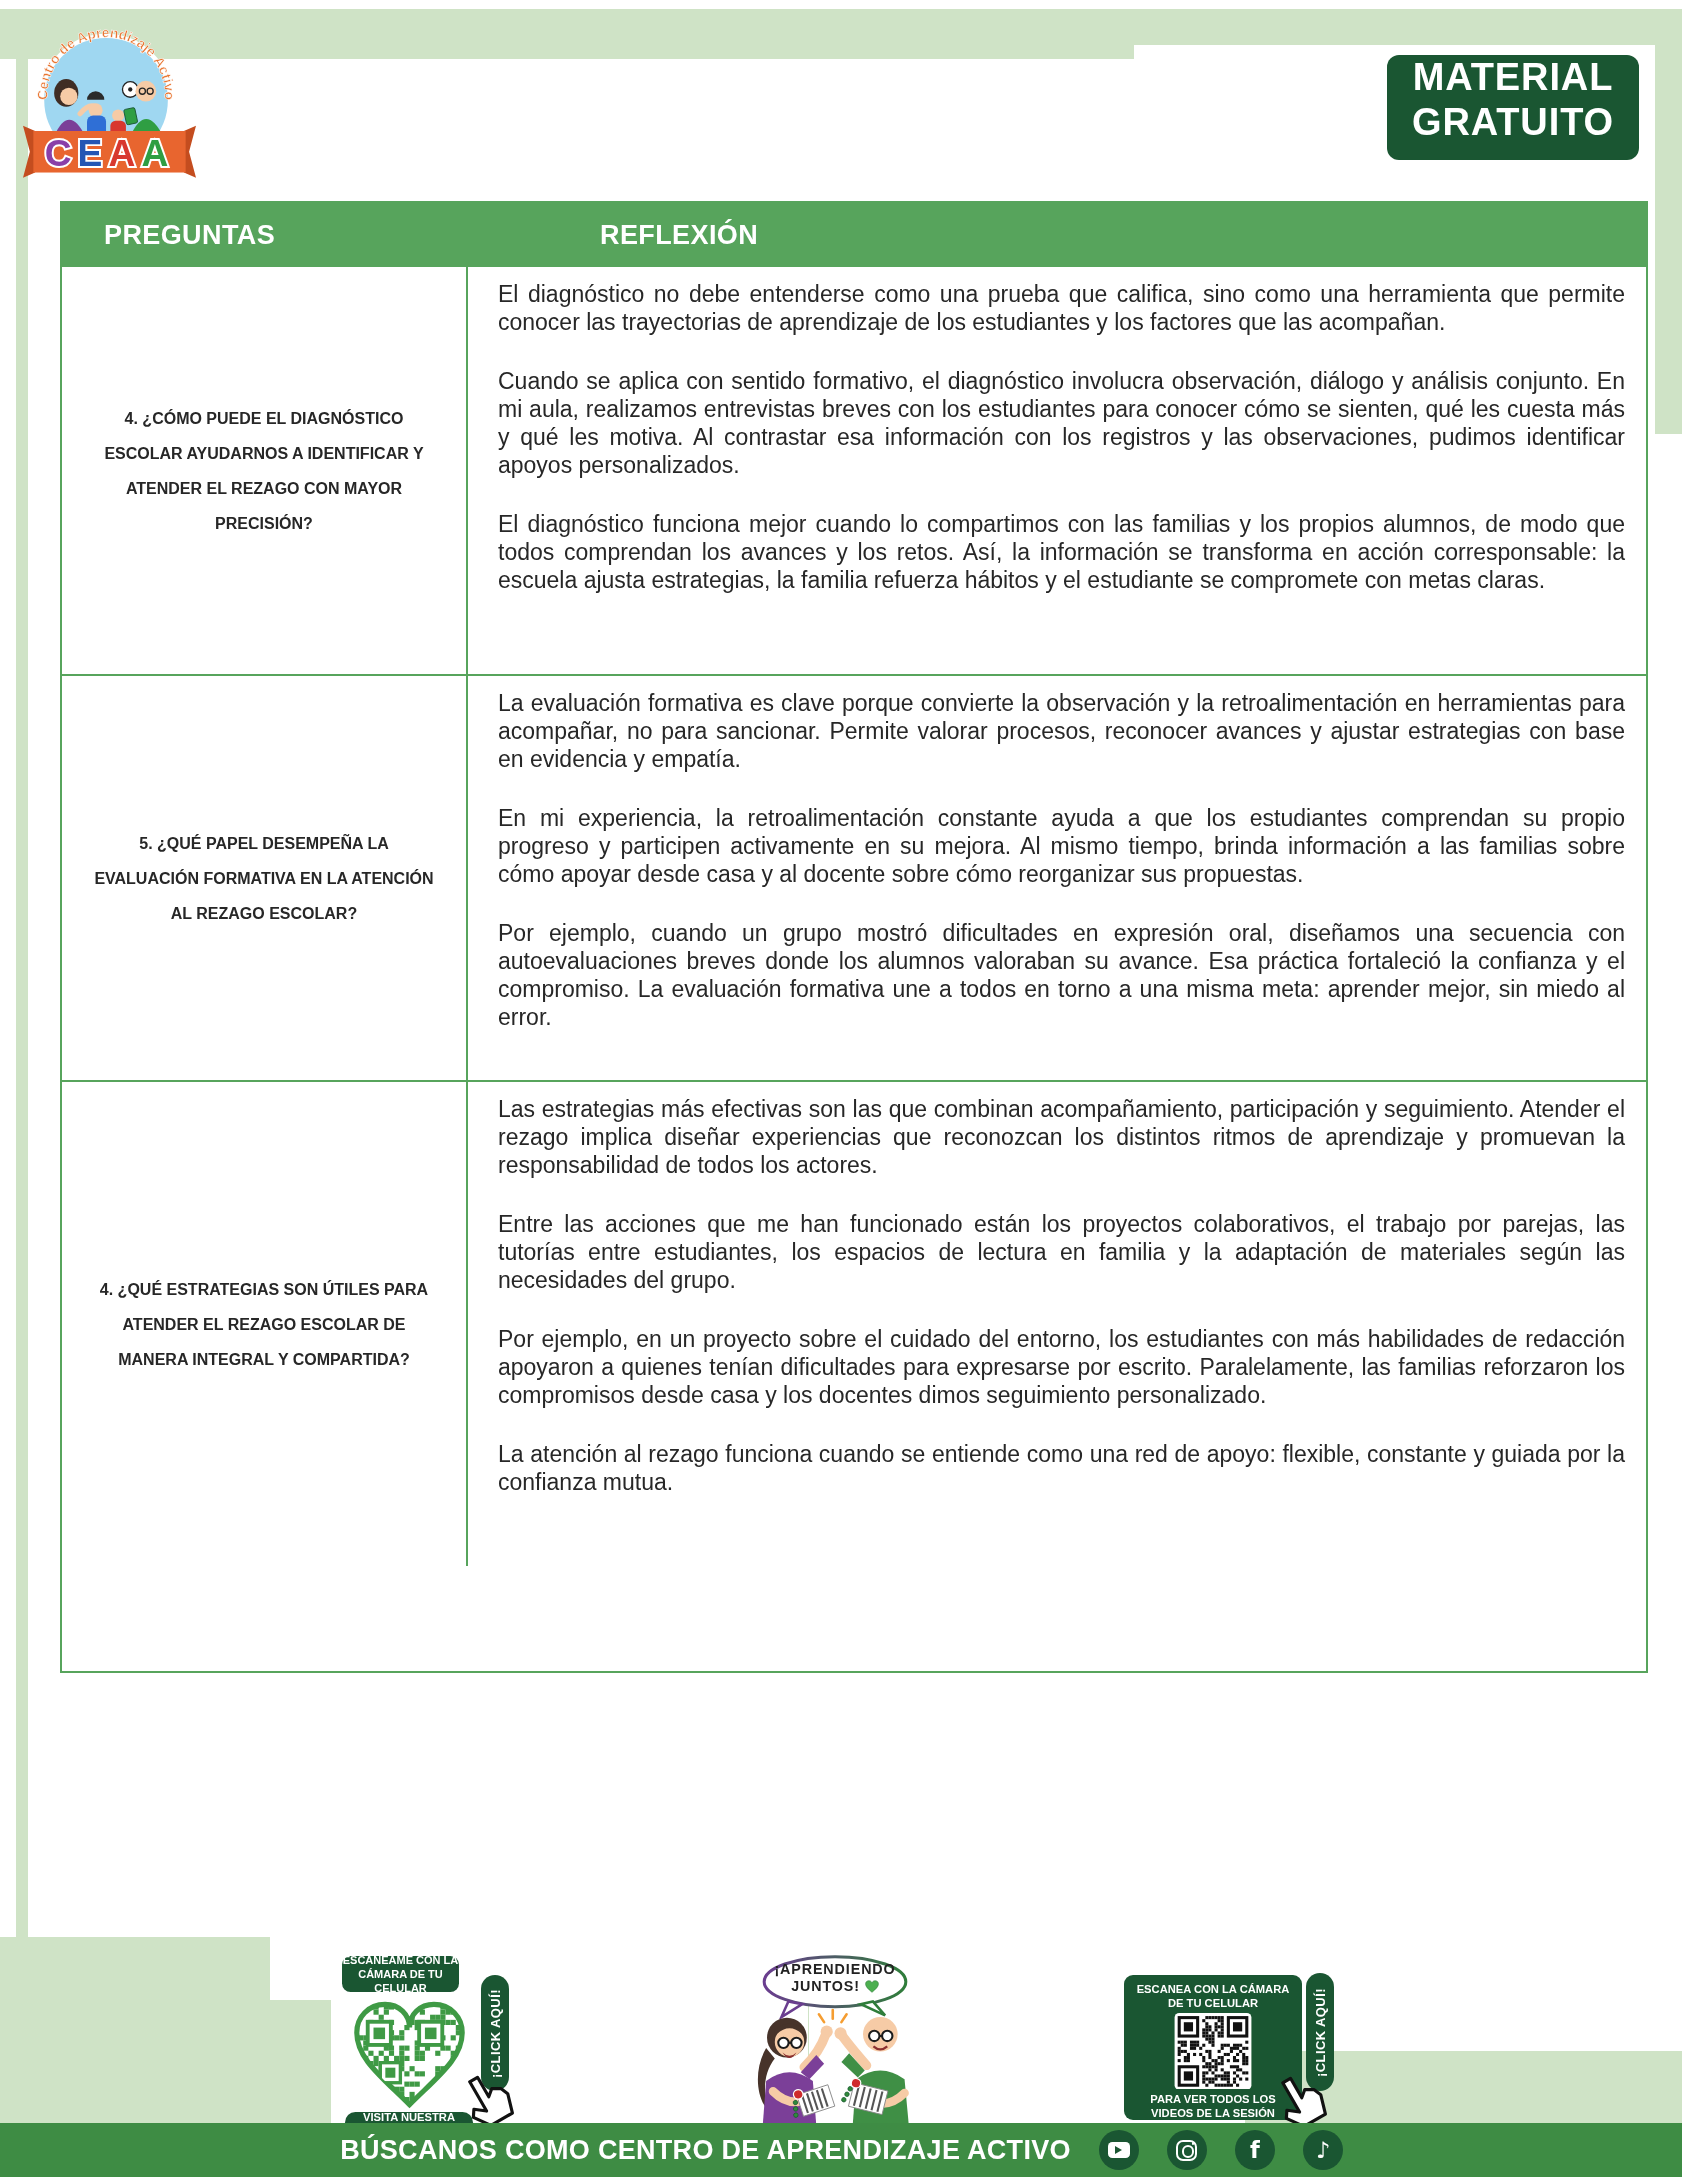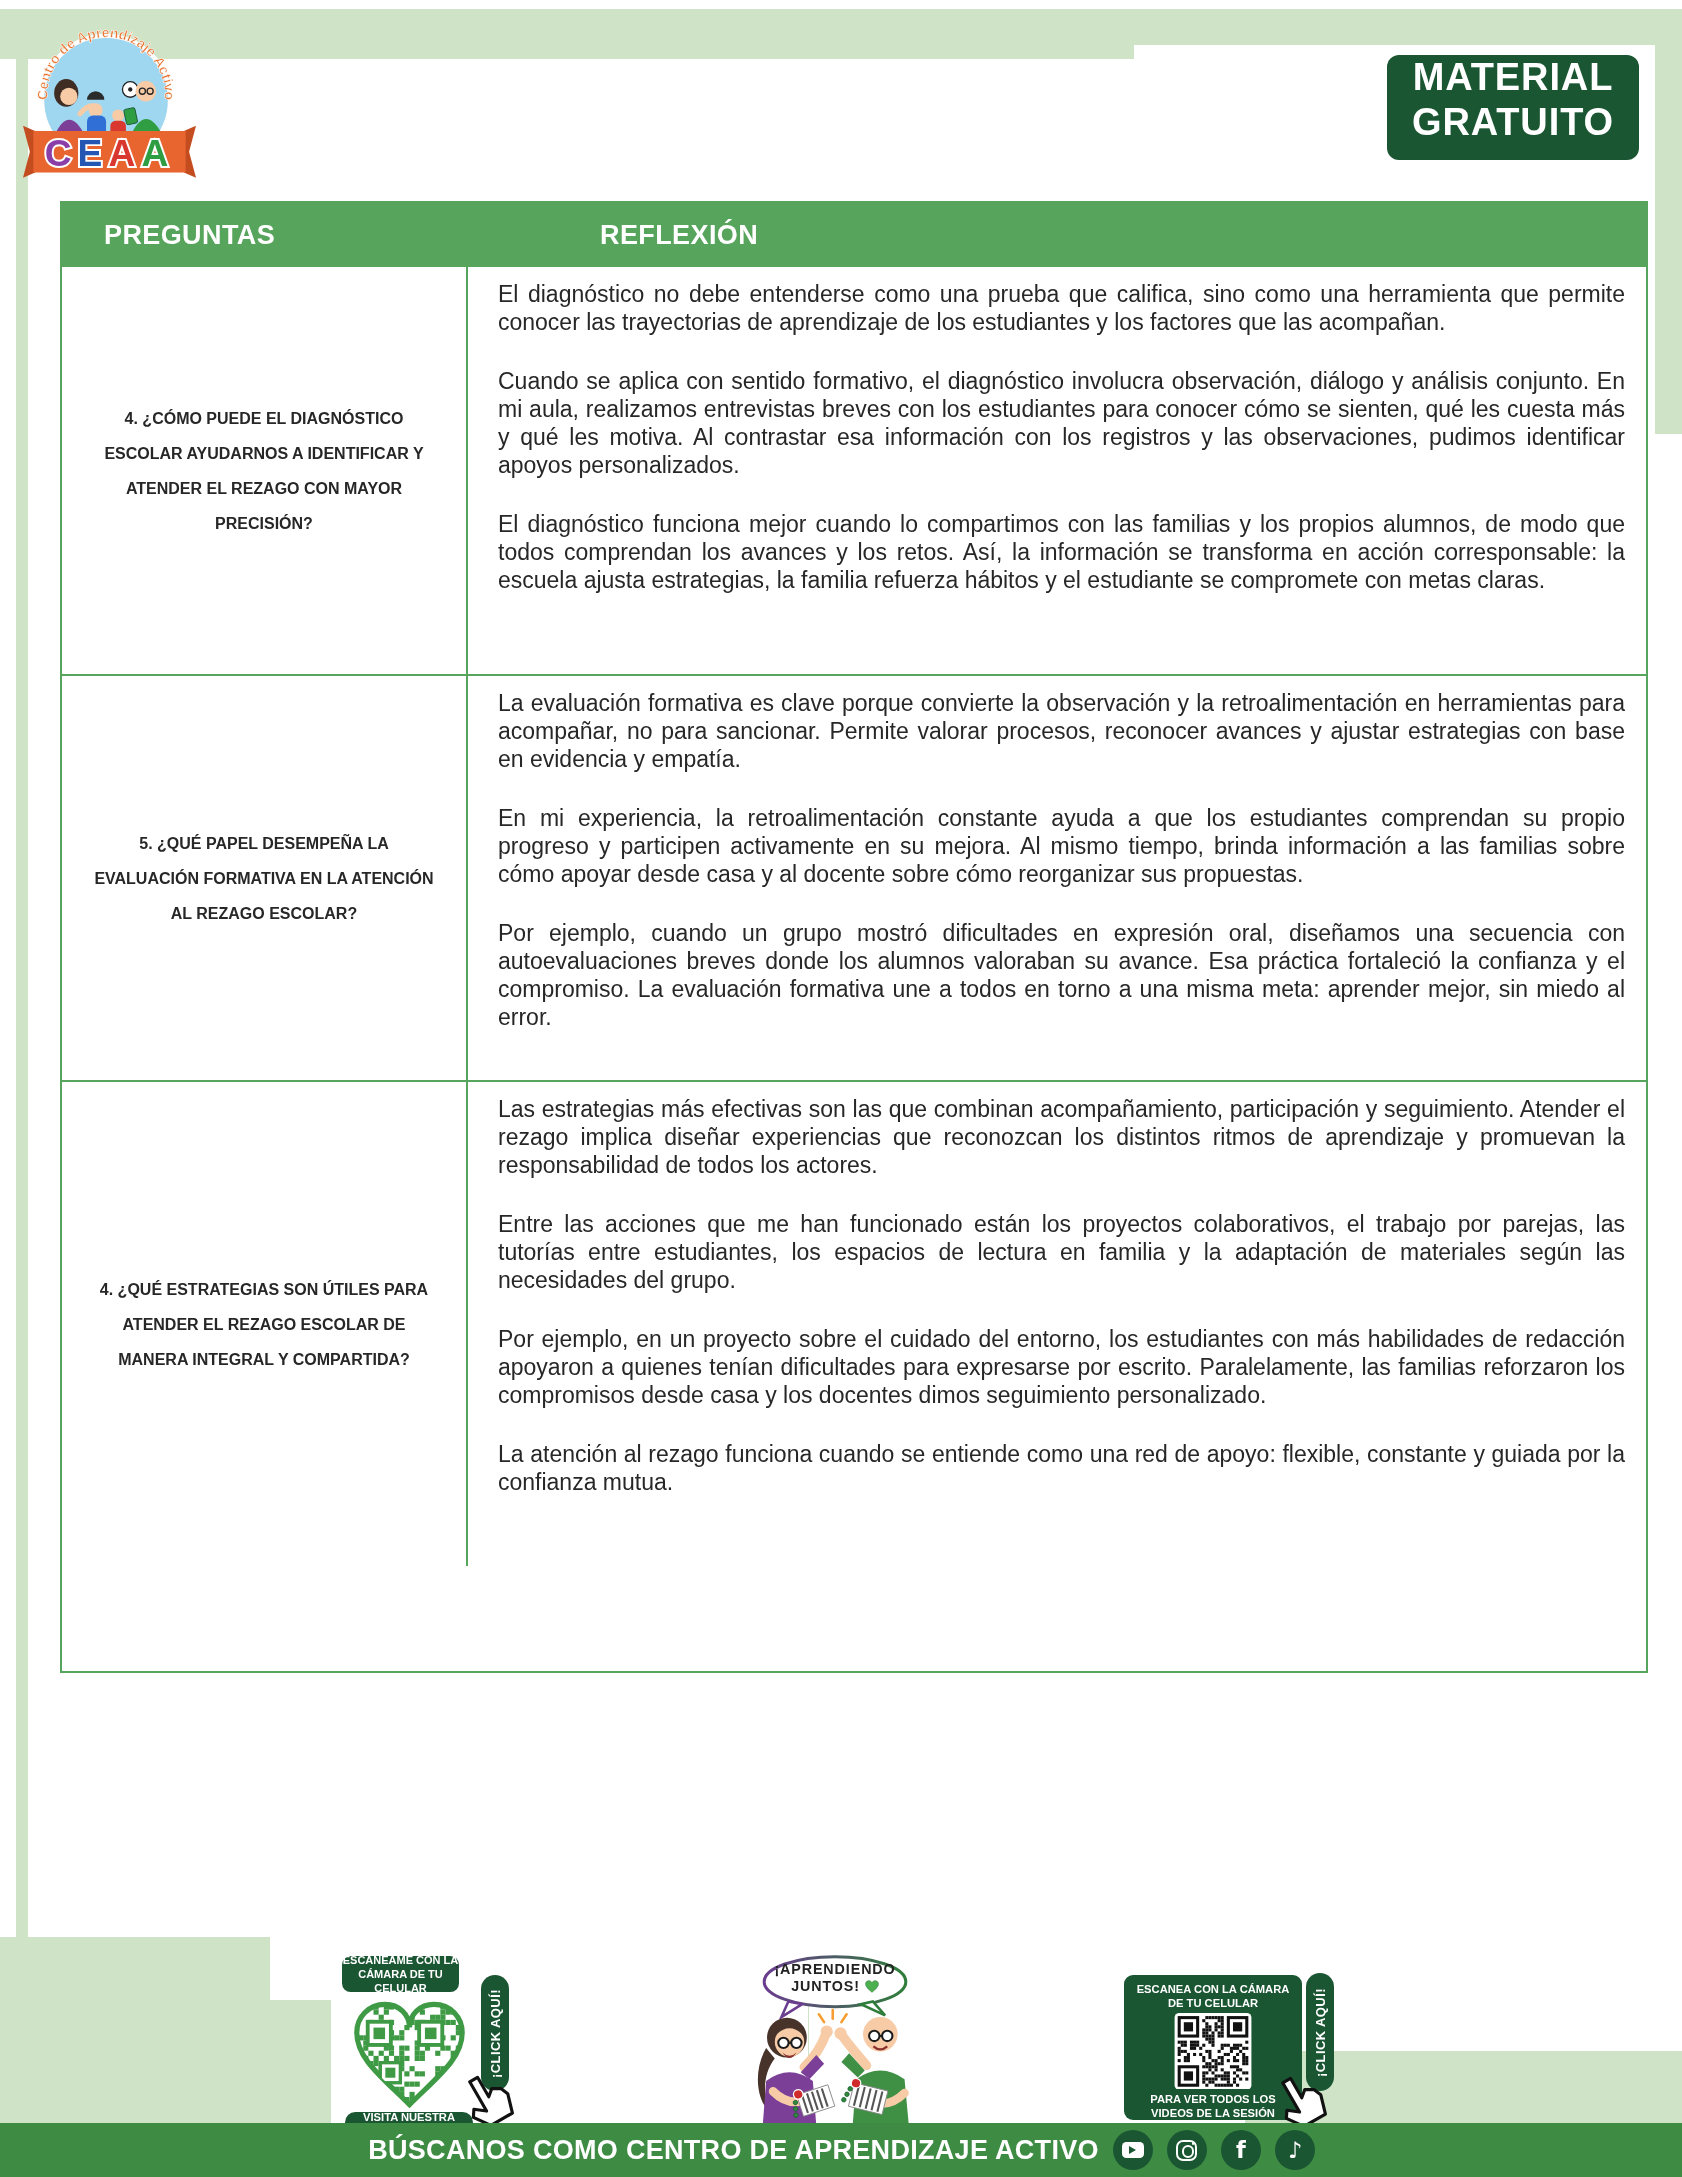--- a/index.html
+++ b/index.html
@@ -72,21 +72,21 @@
   .bubble-text .heart-ico{display:inline-block;vertical-align:-1.7px}
   .characters{position:absolute;left:735px;top:2003px;width:218px;height:123px}
 
   .qr-panel{position:absolute;left:1124px;top:1975px;width:178px;height:145px;background:var(--dark);
     border-radius:9px;color:#fff;text-align:center;font-weight:800;font-size:11.2px;line-height:14px;
     display:flex;flex-direction:column;align-items:center;padding-top:7px}
   .qr-panel .sq-qr{width:86px;height:86px;margin:2.6px 0}
 
   
   .footer{position:absolute;left:0;top:2123px;width:1683px;height:54px;background:var(--footer);
-    display:flex;align-items:center;justify-content:center;gap:14px}
+    display:flex;align-items:center;justify-content:center;gap:28px}
   .footer .ftext{color:#fff;font-weight:800;font-size:27px;letter-spacing:0.3px}
   .soc{width:40px;height:40px;border-radius:50%;background:var(--dark);display:flex;align-items:center;
     justify-content:center;color:#fff;position:relative}
   .soc .glyph{font-size:22.5px;font-weight:800;font-family:"DejaVu Sans",sans-serif;line-height:1}
   .yt-box{width:22.5px;height:16.4px;background:#fff;border-radius:4.3px;position:relative}
   .yt-box::after{content:"";position:absolute;left:7.8px;top:3.9px;border-left:7.8px solid var(--dark);
     border-top:4.3px solid transparent;border-bottom:4.3px solid transparent}
   .ig-box{width:21px;height:21px;border:2.6px solid #fff;border-radius:7px;position:relative}
   .ig-box::after{content:"";position:absolute;left:3.5px;top:3.5px;width:8.6px;height:8.6px;border:2.6px solid #fff;border-radius:50%}
   .ig-box::before{content:"";position:absolute;right:0.9px;top:0.9px;width:2.6px;height:2.6px;background:#fff;border-radius:50%}

